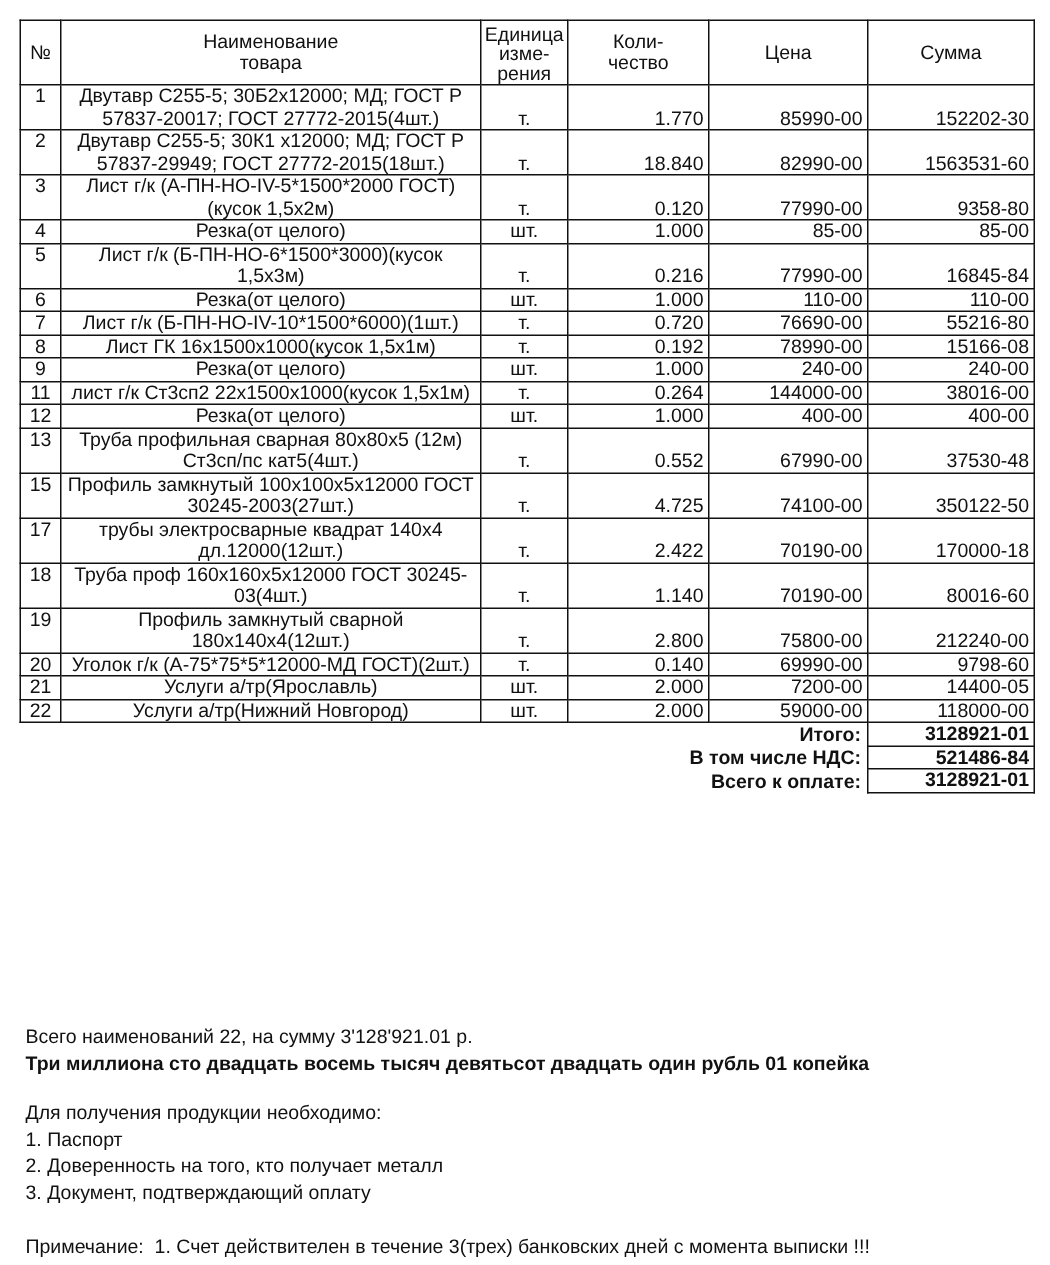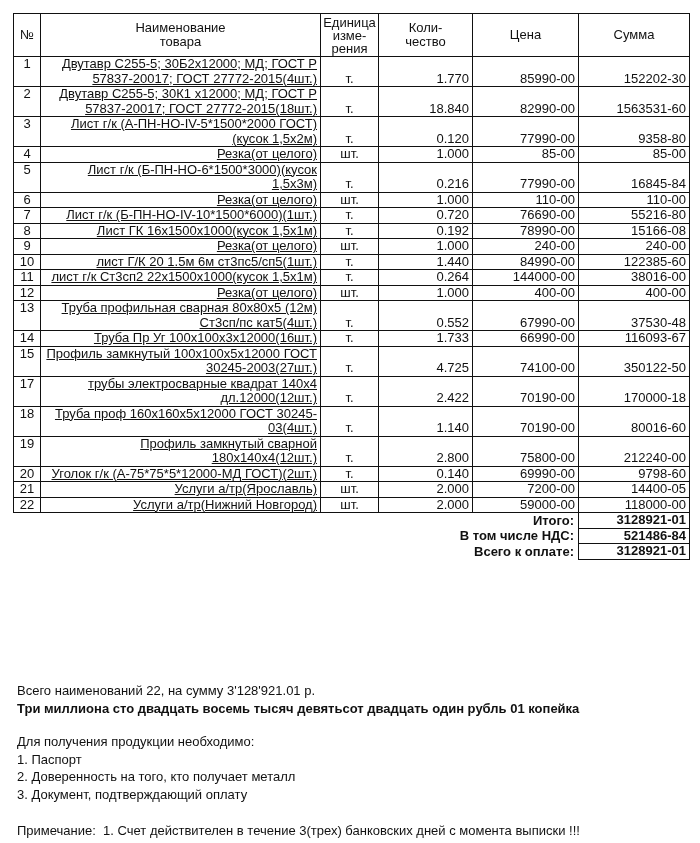--- a/index.html
+++ b/index.html
@@ -5,21 +5,21 @@
   html, body { margin:0; padding:0; background:#ffffff; }
   body { width:700px; height:843px; position:relative; overflow:hidden;
          font-family:"Liberation Sans", sans-serif; color:#111; }
   table.inv { position:absolute; left:13px; top:13px; border-collapse:collapse;
               table-layout:fixed; width:676px; font-size:13px; }
   table.inv th, table.inv td { border:1.5px solid #111; padding:0 3px; line-height:14.5px; }
   table.inv th { font-weight:normal; text-align:center; vertical-align:middle; height:42px; }
   table.inv th.unit { line-height:13px; padding:0;margin-left:12px; }
   table.inv td { vertical-align:bottom; }
   td.num { text-align:center; vertical-align:top !important; }
-  td.name { text-align:right; padding-left:2px;text-decoration:underline; }
+  td.name { text-align:center; padding-left:2px; }
   td.unit { text-align:center; }
   td.r { text-align:right; }
   col.c1 { width:27px; } col.c2 { width:280px; } col.c3 { width:58px; }
   col.c4 { width:94px; } col.c5 { width:106px; } col.c6 { width:111px; }
   tr.totals td { border:none; }
   tr.totals td.tl { text-align:right; font-weight:bold; padding-right:4px; }
   tr.totals td.tv { border:1.5px solid #111; text-align:right; font-weight:bold; }
   .notes { position:absolute; left:17px; font-size:13px; line-height:17.5px; }
   .n1 { top:682px; }
   .n2 { top:733px; }
@@ -52,21 +52,21 @@
       <tr>
         <td class="num">1</td>
         <td class="name">Двутавр С255-5; 30Б2х12000; МД; ГОСТ Р 57837-20017; ГОСТ 27772-2015(4шт.)</td>
         <td class="unit">т.</td>
         <td class="r">1.770</td>
         <td class="r">85990-00</td>
         <td class="r">152202-30</td>
       </tr>
       <tr>
         <td class="num">2</td>
-        <td class="name">Двутавр С255-5; 30К1 х12000; МД; ГОСТ Р 57837-20017; ГОСТ 27772-2015(18шт.)</td>
+        <td class="name">Двутавр С255-5; 30К1 х12000; МД; ГОСТ Р 57837-29949; ГОСТ 27772-2015(18шт.)</td>
         <td class="unit">т.</td>
         <td class="r">18.840</td>
         <td class="r">82990-00</td>
         <td class="r">1563531-60</td>
       </tr>
       <tr>
         <td class="num">3</td>
         <td class="name">Лист г/к (А-ПН-НО-IV-5*1500*2000 ГОСТ)(кусок 1,5х2м)</td>
         <td class="unit">т.</td>
         <td class="r">0.120</td>
@@ -115,28 +115,20 @@
       </tr>
       <tr>
         <td class="num">9</td>
         <td class="name">Резка(от целого)</td>
         <td class="unit">шт.</td>
         <td class="r">1.000</td>
         <td class="r">240-00</td>
         <td class="r">240-00</td>
       </tr>
       <tr>
-        <td class="num">10</td>
-        <td class="name">лист Г/К 20  1.5м  6м ст3пс5/сп5(1шт.)</td>
-        <td class="unit">т.</td>
-        <td class="r">1.440</td>
-        <td class="r">84990-00</td>
-        <td class="r">122385-60</td>
-      </tr>
-      <tr>
         <td class="num">11</td>
         <td class="name">лист г/к  Ст3сп2 22х1500х1000(кусок 1,5х1м)</td>
         <td class="unit">т.</td>
         <td class="r">0.264</td>
         <td class="r">144000-00</td>
         <td class="r">38016-00</td>
       </tr>
       <tr>
         <td class="num">12</td>
         <td class="name">Резка(от целого)</td>
@@ -145,28 +137,20 @@
         <td class="r">400-00</td>
         <td class="r">400-00</td>
       </tr>
       <tr>
         <td class="num">13</td>
         <td class="name">Труба профильная сварная 80х80х5 (12м) Ст3сп/пс кат5(4шт.)</td>
         <td class="unit">т.</td>
         <td class="r">0.552</td>
         <td class="r">67990-00</td>
         <td class="r">37530-48</td>
-      </tr>
-      <tr>
-        <td class="num">14</td>
-        <td class="name">Труба Пр Уг 100х100х3х12000(16шт.)</td>
-        <td class="unit">т.</td>
-        <td class="r">1.733</td>
-        <td class="r">66990-00</td>
-        <td class="r">116093-67</td>
       </tr>
       <tr>
         <td class="num">15</td>
         <td class="name">Профиль замкнутый 100х100х5х12000 ГОСТ 30245-2003(27шт.)</td>
         <td class="unit">т.</td>
         <td class="r">4.725</td>
         <td class="r">74100-00</td>
         <td class="r">350122-50</td>
       </tr>
       <tr>

